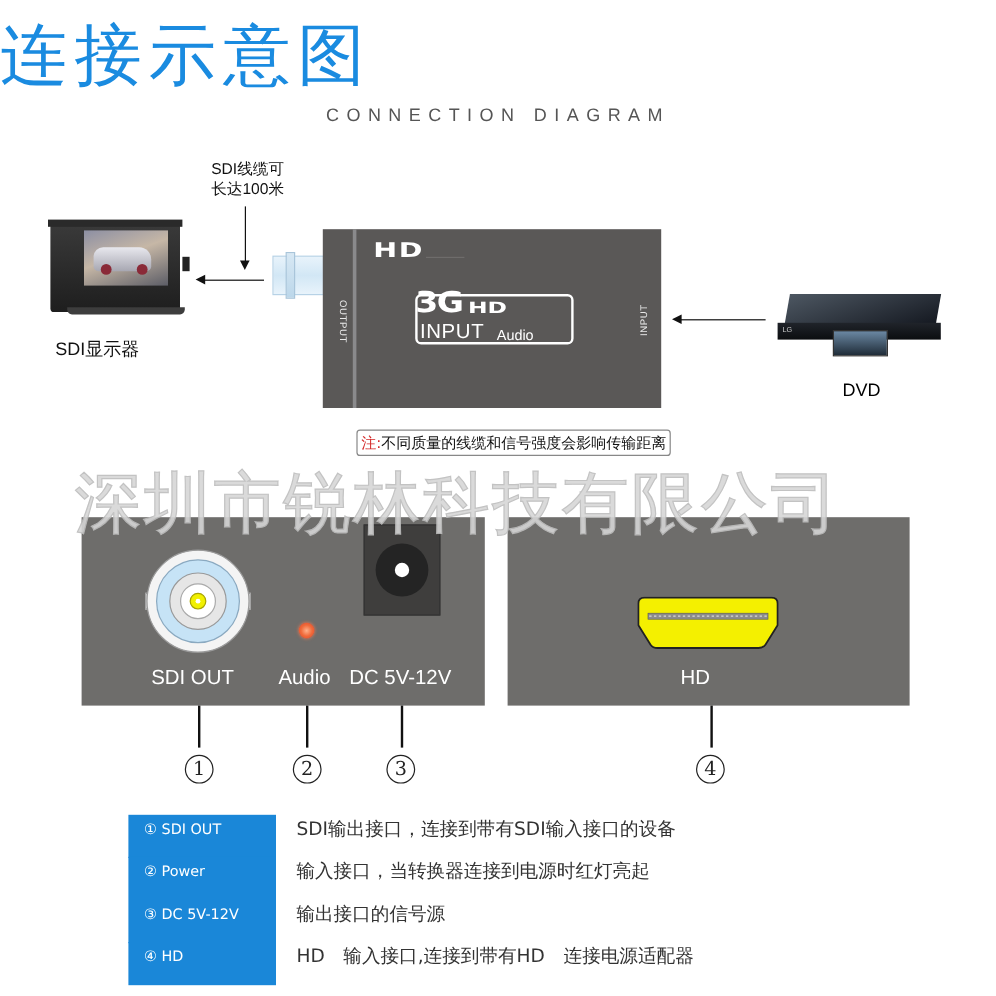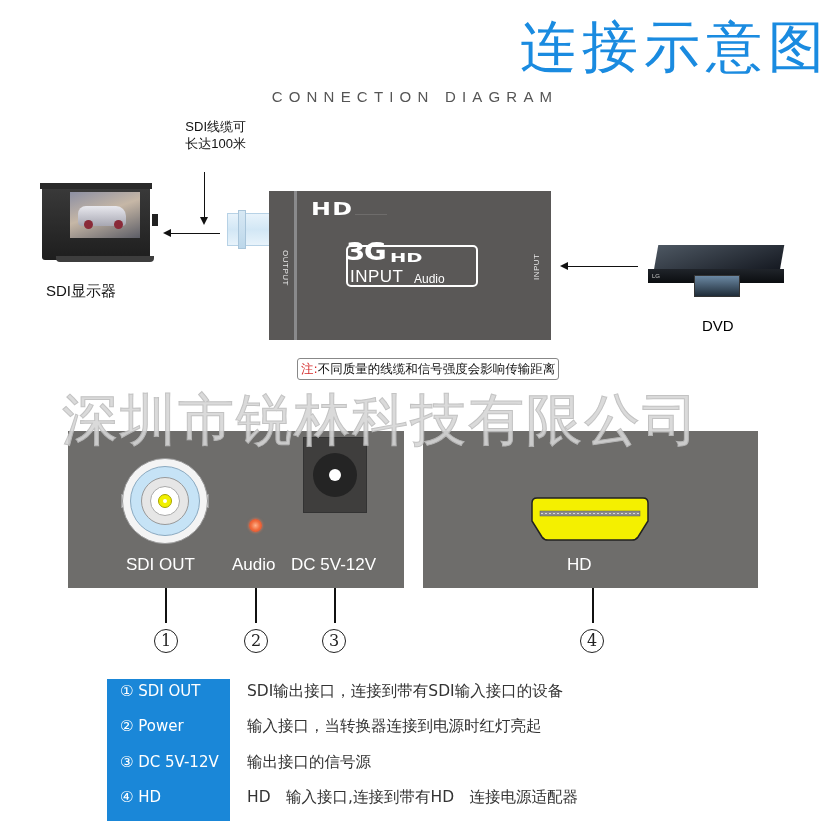--- a/index.html
+++ b/index.html
@@ -1,34 +1,34 @@
 <!DOCTYPE html>
 <html><head>
 <meta charset="utf-8">
 <style>
   html, body { margin: 0; padding: 0; background: #ffffff; }
   body { width: 830px; height: 830px; position: relative; overflow: hidden; font-family: "DejaVu Sans", sans-serif; }
   .abs { position: absolute; }
 
-  .title { left: 0; width: 830px; top: 12px; text-align: right; font-size: 56px; color: #1a8be0; letter-spacing: 6px; font-weight: normal; line-height: 70px; }
+  .title { left: 0; width: 830px; top: 12px; text-align: left; font-size: 56px; color: #1a8be0; letter-spacing: 6px; font-weight: normal; line-height: 70px; }
   .subtitle { left: 0; width: 830px; top: 88px; text-align: center; font-family: "Liberation Sans", sans-serif; font-size: 15px; color: #555555; letter-spacing: 6.2px; }
 
   
   .monitor { left: 42px; top: 180px; width: 112px; height: 82px; }
   .mon-body { position:absolute; left: 0; top: 6px; width: 108px; height: 74px; background: linear-gradient(#3a3a3a,#1e1e1e); border-radius: 3px; }
   .mon-hood { position:absolute; left: -2px; top: 3px; width: 112px; height: 6px; background:#2a2a2a; }
   .mon-screen { position:absolute; left: 28px; top: 12px; width: 70px; height: 46px; background: linear-gradient(160deg,#8c8fa3 0%,#c6b7a6 45%,#5c5d66 100%); }
   .mon-car { position:absolute; left: 36px; top: 26px; width: 48px; height: 20px; background: linear-gradient(#e8e8ee,#a7a7b2); border-radius: 8px 10px 4px 4px; }
   .mon-wheel1 { position:absolute; left: 42px; top: 40px; width: 9px; height: 9px; border-radius: 50%; background: #8a2a38; }
   .mon-wheel2 { position:absolute; left: 72px; top: 40px; width: 9px; height: 9px; border-radius: 50%; background: #8a2a38; }
   .mon-foot { position:absolute; left: 14px; top: 76px; width: 98px; height: 6px; background:#3d3d3d; border-radius: 0 0 4px 4px; }
   .mon-knob { position:absolute; left: 110px; top: 34px; width: 6px; height: 12px; background:#222; }
   .monitor-label { left: 46px; top: 282px; font-family: "Liberation Sans", sans-serif; font-size: 15px; color: #111; }
 
-  .cable-note { left: 176px; top: 118px; font-family: "Liberation Sans", sans-serif; font-size: 13px; color: #111; line-height: 17px; text-align: right; width: 70px; }
+  .cable-note { left: 176px; top: 132px; font-family: "Liberation Sans", sans-serif; font-size: 13px; color: #111; line-height: 17px; text-align: left; width: 70px; }
   .arrow-down-line { left: 204px; top: 172px; width: 1px; height: 48px; background: #111; }
   .arrow-down-head { left: 200px; top: 217px; width: 0; height: 0; border-left: 4px solid transparent; border-right: 4px solid transparent; border-top: 8px solid #111; }
   .arrow-left-line { left: 168px; top: 233px; width: 52px; height: 1px; background: #111; }
   .arrow-left-head { left: 163px; top: 229px; width: 0; height: 0; border-top: 4px solid transparent; border-bottom: 4px solid transparent; border-right: 8px solid #111; }
 
   
   .bnc-plug { left: 227px; top: 213px; width: 43px; height: 33px; background: linear-gradient(#e8f3fb,#d2e7f5,#e8f3fb); border: 1px solid #b7d2e6; box-sizing: border-box; }
   .bnc-ring { left: 238px; top: 210px; width: 8px; height: 39px; background: linear-gradient(#d7e8f4,#bcd7ea); border: 1px solid #a9c5da; box-sizing: border-box; }
 
   
@@ -92,21 +92,21 @@
   .lead { width: 2px; background: #111; }
   .lead-1 { left: 165px; top: 588px; height: 35px; }
   .lead-2 { left: 255px; top: 588px; height: 35px; }
   .lead-3 { left: 334px; top: 588px; height: 35px; }
   .lead-4 { left: 592px; top: 588px; height: 35px; }
 
   .circ { width: 22px; height: 22px; border: 1px solid #222; border-radius: 50%; text-align: center; line-height: 22px; font-family: "DejaVu Serif", serif; font-size: 16px; color: #222; top: 629px; }
   .circ-1 { left: 154px; } .circ-2 { left: 244px; } .circ-3 { left: 322px; } .circ-4 { left: 580px; }
 
   .legend-row { left: 107px; height: 24px; }
-  .badge { position: absolute; left: 0; top: 0; width: 123px; height: 36px; background: #1a87d8; color: #ffffff; font-family: "DejaVu Sans", sans-serif; font-size: 15px; line-height: 24px; padding-left: 13px; box-sizing: border-box; white-space: nowrap; }
+  .badge { position: absolute; left: 0; top: 0; width: 123px; height: 36px; background: #1a87d8; color: #ffffff; font-family: "DejaVu Sans", sans-serif; font-size: 12px; line-height: 24px; padding-left: 13px; box-sizing: border-box; white-space: nowrap; }
   .desc { position: absolute; left: 140px; top: 0; color: #333; font-family: "DejaVu Sans", sans-serif; font-size: 15.5px; line-height: 24px; white-space: nowrap; }
   .row-1 { top: 679px; } .row-2 { top: 714px; } .row-3 { top: 750px; } .row-4 { top: 785px; }
 </style>
 </head>
 <body>
 
 <div class="abs title">连接示意图</div>
 <div class="abs subtitle">CONNECTION DIAGRAM</div>
 
 <div class="abs monitor">

